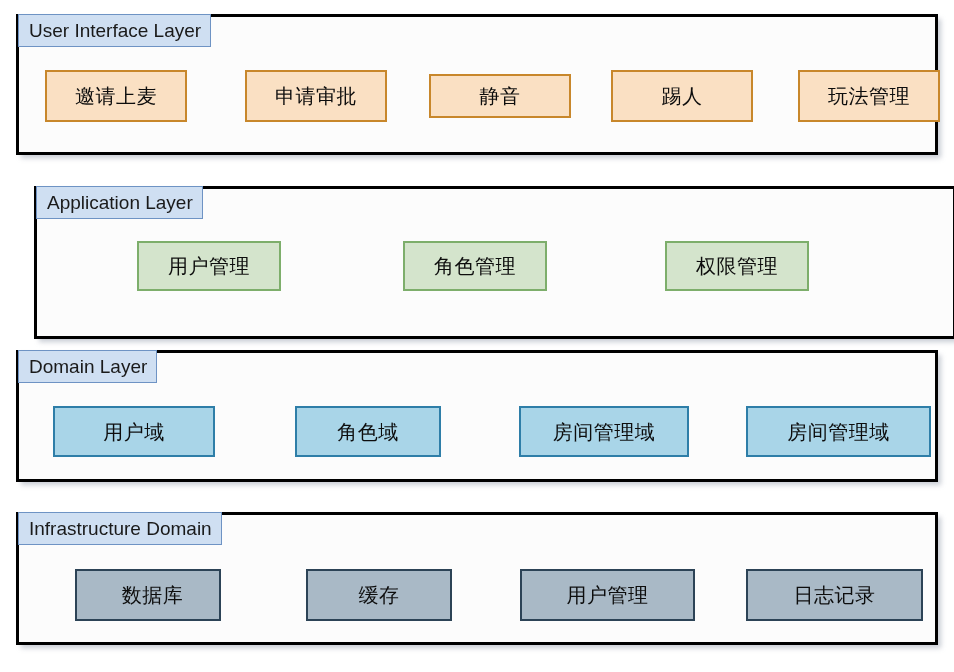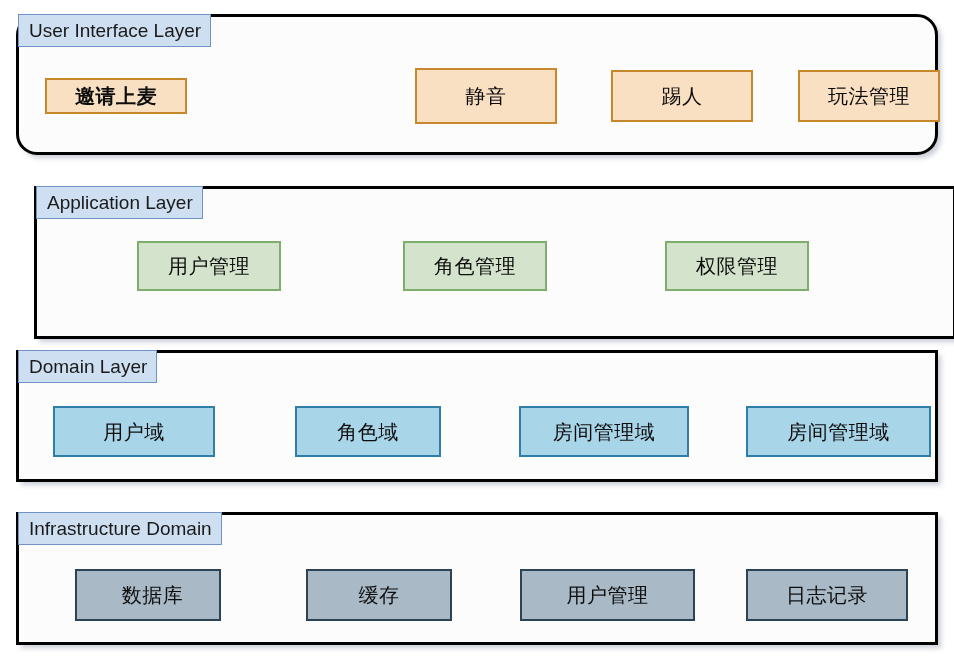--- a/index.html
+++ b/index.html
@@ -86,38 +86,39 @@
     letter-spacing: 0.5px;
   }
 
   
   .node.ui      { background: #fae0c3; border: 2px solid #c8872b; }
   .node.app     { background: #d4e4cc; border: 2px solid #7dae6b; }
   .node.domain  { background: #a9d5e8; border: 2px solid #2e7ea8; }
   .node.infra   { background: #a9b9c6; border: 2px solid #2c4356; }
 
   
-  #panel-ui     { top: 14px;  height: 141px; border-radius: 21px; }
+  #panel-ui     { top: 14px;  height: 141px; }
   #panel-app    { top: 186px; height: 153px; margin-left: 18px; }
   #panel-domain { top: 350px; height: 132px; }
   #panel-infra  { top: 512px; height: 133px; }
 </style>
 </head>
 <body>
 
 <div id="canvas">
 
   <div class="watermark">18 17:52</div>
   <div class="watermark w2">2024</div>
 
   <div class="layer-panel" id="panel-ui">
     <div class="layer-tab">User Interface Layer</div>
     <div class="node-row" style="top:53px; height:52px;">
-      <div class="node ui" style="left:26px;  width:142px; height:36px;font-weight:bold;">邀请上麦</div>
-      <div class="node ui" style="left:396px; width:142px; height:56px;">静音</div>
+      <div class="node ui" style="left:26px;  width:142px; height:52px;">邀请上麦</div>
+      <div class="node ui" style="left:226px; width:142px; height:52px;">申请审批</div>
+      <div class="node ui" style="left:410px; width:142px; height:44px;">静音</div>
       <div class="node ui" style="left:592px; width:142px; height:52px;">踢人</div>
       <div class="node ui" style="left:779px; width:142px; height:52px;">玩法管理</div>
     </div>
   </div>
 
   <div class="layer-panel" id="panel-app">
     <div class="layer-tab">Application Layer</div>
     <div class="node-row" style="top:52px; height:50px;">
       <div class="node app" style="left:100px; width:144px; height:50px;">用户管理</div>
       <div class="node app" style="left:366px; width:144px; height:50px;">角色管理</div>
@@ -134,17 +135,17 @@
       <div class="node domain" style="left:727px; width:185px; height:51px;">房间管理域</div>
     </div>
   </div>
 
   <div class="layer-panel" id="panel-infra">
     <div class="layer-tab">Infrastructure Domain</div>
     <div class="node-row" style="top:54px; height:52px;">
       <div class="node infra" style="left:56px;  width:146px; height:52px;padding-left:9px;">数据库</div>
       <div class="node infra" style="left:287px; width:146px; height:52px;">缓存</div>
       <div class="node infra" style="left:501px; width:175px; height:52px;">用户管理</div>
-      <div class="node infra" style="left:727px; width:162px; height:52px;">日志记录</div>
+      <div class="node infra" style="left:727px; width:177px; height:52px;">日志记录</div>
     </div>
   </div>
 
 </div>
 
 </body></html>

